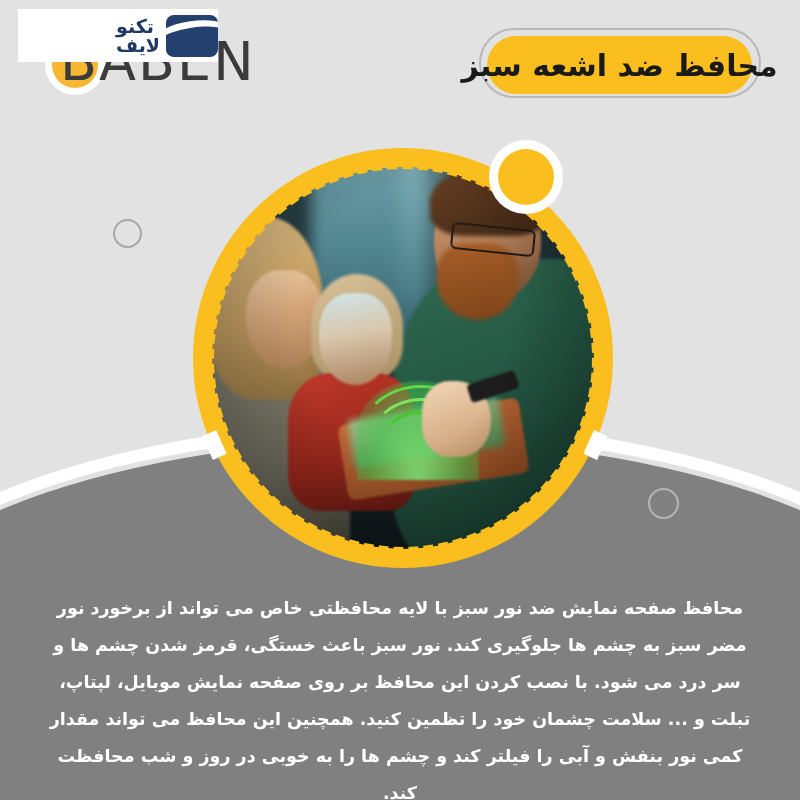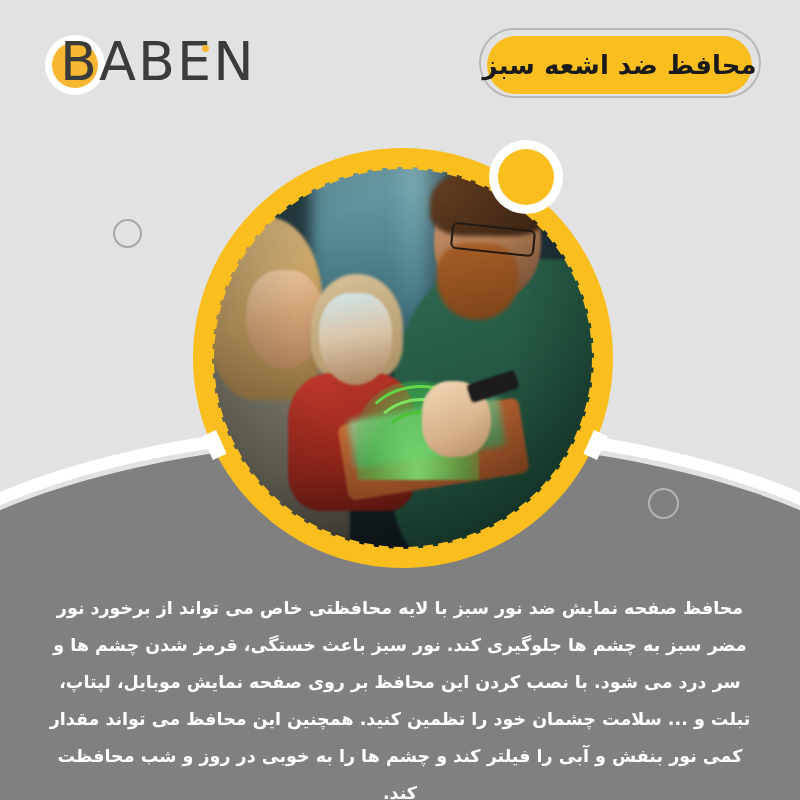--- a/index.html
+++ b/index.html
@@ -166,21 +166,21 @@
     height: 58px;
     background: #fabe1e;
     border-radius: 30px;
     display: flex;
     align-items: center;
     justify-content: center;
     box-sizing: border-box;
   }
   .badge-label {
     color: #1a1a1a;
-    font-size: 26px;
+    font-size: 30px;
     font-weight: 700;
     white-space: nowrap;
     direction: rtl;
   }
 
   
   .hero {
     position: absolute;
     left: 193px;
     top: 148px;
@@ -453,20 +453,27 @@
 
   <div class="bg-top"></div>
   <div class="bg-bottom"></div>
   <div class="divider-arc"></div>
 
   <div class="brand-wrap">
     <div class="brand-swoosh"></div>
     <div class="brand-baben">BABEN</div>
     <div class="brand-dot"></div>
 
+    <div class="watermark">
+      <div class="wm-mark"></div>
+      <div class="wm-text">
+        <span>تکنو</span>
+        <span>لایف</span>
+      </div>
+    </div>
   </div>
 
   <div class="badge-outline"></div>
   <div class="badge">
     <span class="badge-label">محافظ ضد اشعه سبز</span>
   </div>
 
   <div class="hero">
     <div class="hero-photo">
       <div class="ph-room"></div>

